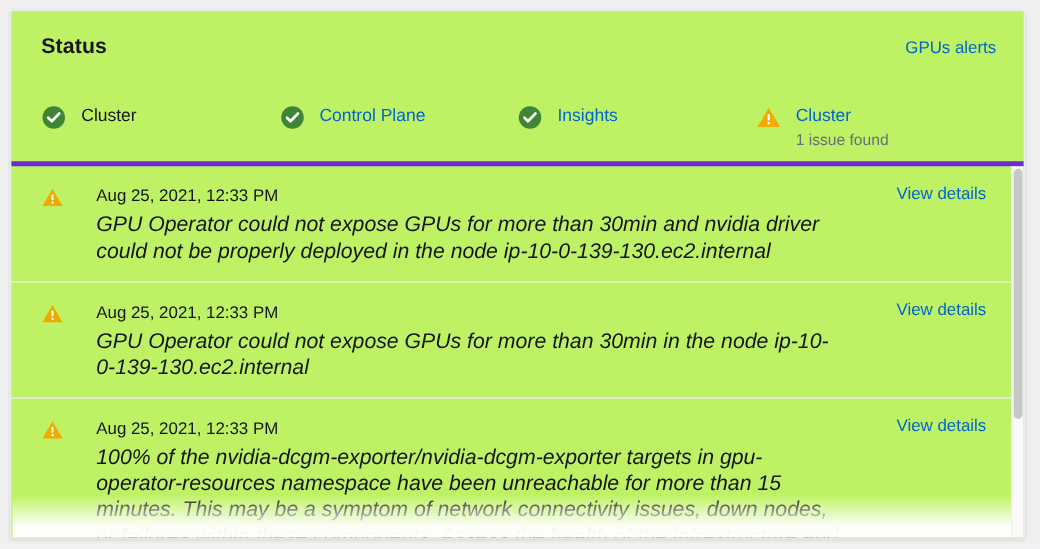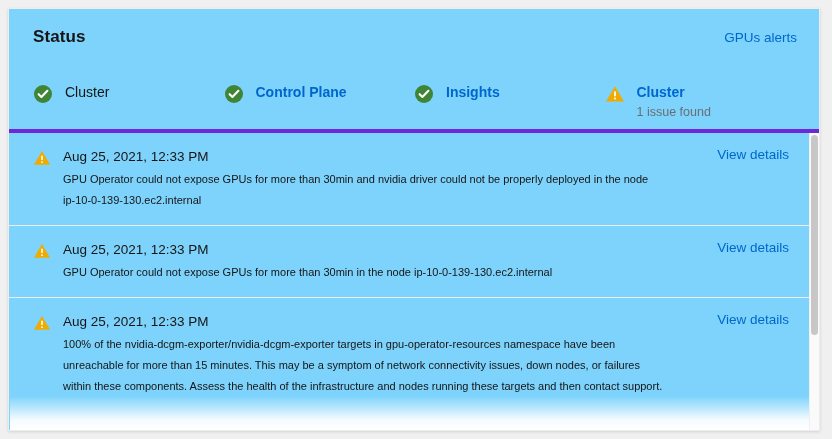--- a/index.html
+++ b/index.html
@@ -14,21 +14,21 @@
     font-size: 14px;
     color: #151515;
     overflow: hidden;
   }
   .card {
     position: absolute;
     left: 8px;
     top: 8px;
     width: 812px;
     height: 423px;
-    background: #7dd3fc;
+    background: #bef264;
     border: 1px solid #ededed;
     box-shadow: 0 1px 3px rgba(0,0,0,0.12);
     box-sizing: border-box;
     overflow: hidden;
     display: flex;
     flex-direction: column;
   }
   
   .card-header {
     height: 56px;
@@ -69,21 +69,21 @@
     box-sizing: border-box;
   }
   .status-item .si-icon {
     margin-right: 12px;
     flex: 0 0 auto;
     line-height: 0;
     margin-top: 1px;
   }
   .si-text { display: flex; flex-direction: column; }
   .si-label { font-size: 14px; color: #151515; line-height: 18px; }
-  .si-label.lnk { color: #06c; cursor: pointer; font-weight: bold; }
+  .si-label.lnk { color: #06c; cursor: pointer; }
   .si-sub {
     font-size: 12.5px;
     color: #6a6e73;
     margin-top: 3px;
     line-height: 16px;
   }
 
   
   .alerts-wrap {
     position: relative;
@@ -106,32 +106,34 @@
   .alert-icon {
     flex: 0 0 auto;
     margin-right: 12px;
     line-height: 0;
     margin-top: 2px;
   }
   .alert-body {
     flex: 1 1 auto;
     min-width: 0;
     padding-right: 16px;
+    margin-left: 14px;
   }
   .alert-time {
     font-size: 13.5px;
     color: #151515;
     margin-bottom: 3px;
     line-height: 19px;
   }
   .alert-desc {
-    font-size: 11px;
+    font-size: 17px;
     color: #151515;
     line-height: 21px;
     max-width: 600px;
+    font-style: italic;
   }
   .alert-action {
     flex: 0 0 auto;
     margin-top: 0px;
   }
 
   
   .fade {
     position: absolute;
     left: 1px;

